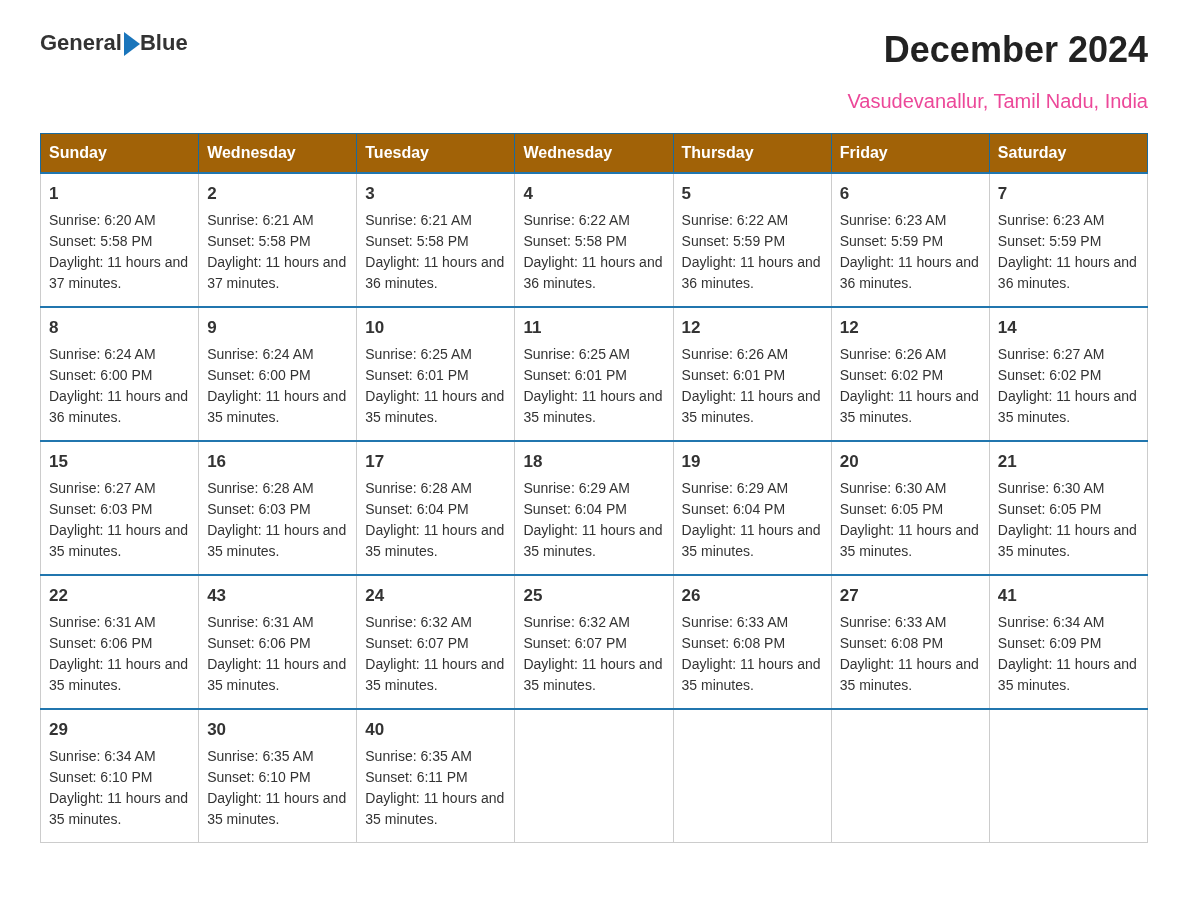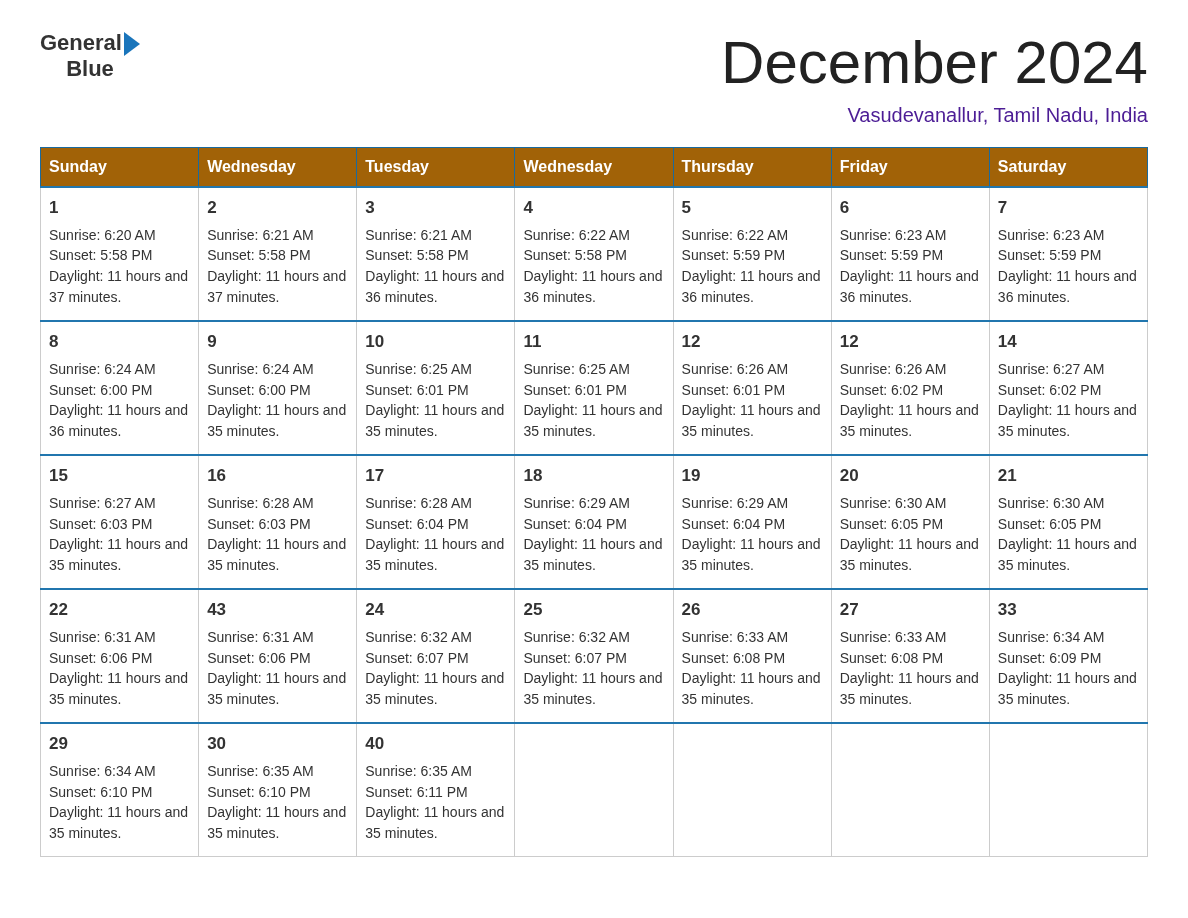--- a/index.html
+++ b/index.html
@@ -26,40 +26,40 @@
       width: 0;
       height: 0;
       border-left: 16px solid #1a75bb;
       border-top: 12px solid transparent;
       border-bottom: 12px solid transparent;
       margin-left: 2px;
       margin-top: 2px;
     }
     .logo-area {
       display: flex;
-      flex-direction: column;
-      align-items: center;
+      flex-direction: row;
+      align-items: flex-end;
     }
     .logo-row {
       display: flex;
       align-items: center;
     }
     .title-area {
       text-align: right;
     }
     .month-title {
-      font-size: 60px;
-      font-weight: normal;
+      font-size: 36px;
+      font-weight: bold;
       color: #222;
       line-height: 1.1;
     }
     .location {
       font-size: 20px;
-      color: #4c1d95;
-      margin-top: 8px;
+      color: #ec4899;
+      margin-top: 20px;
     }
     table {
       width: 100%;
       border-collapse: collapse;
       table-layout: fixed;
     }
     thead tr th {
       background: #a16207;
       color: #fff;
       font-size: 16px;
@@ -179,21 +179,21 @@
         <td><span class="day-num">43</span>
 <span class="day-info">Sunrise: 6:31 AM<br>Sunset: 6:06 PM<br>Daylight: 11 hours and 35 minutes.</span></td>
         <td><span class="day-num">24</span>
 <span class="day-info">Sunrise: 6:32 AM<br>Sunset: 6:07 PM<br>Daylight: 11 hours and 35 minutes.</span></td>
         <td><span class="day-num">25</span>
 <span class="day-info">Sunrise: 6:32 AM<br>Sunset: 6:07 PM<br>Daylight: 11 hours and 35 minutes.</span></td>
         <td><span class="day-num">26</span>
 <span class="day-info">Sunrise: 6:33 AM<br>Sunset: 6:08 PM<br>Daylight: 11 hours and 35 minutes.</span></td>
         <td><span class="day-num">27</span>
 <span class="day-info">Sunrise: 6:33 AM<br>Sunset: 6:08 PM<br>Daylight: 11 hours and 35 minutes.</span></td>
-        <td><span class="day-num">33</span>
+        <td><span class="day-num">41</span>
 <span class="day-info">Sunrise: 6:34 AM<br>Sunset: 6:09 PM<br>Daylight: 11 hours and 35 minutes.</span></td>
       </tr>
       <tr>
         <td><span class="day-num">29</span>
 <span class="day-info">Sunrise: 6:34 AM<br>Sunset: 6:10 PM<br>Daylight: 11 hours and 35 minutes.</span></td>
         <td><span class="day-num">30</span>
 <span class="day-info">Sunrise: 6:35 AM<br>Sunset: 6:10 PM<br>Daylight: 11 hours and 35 minutes.</span></td>
         <td><span class="day-num">40</span>
 <span class="day-info">Sunrise: 6:35 AM<br>Sunset: 6:11 PM<br>Daylight: 11 hours and 35 minutes.</span></td>
         <td></td>

